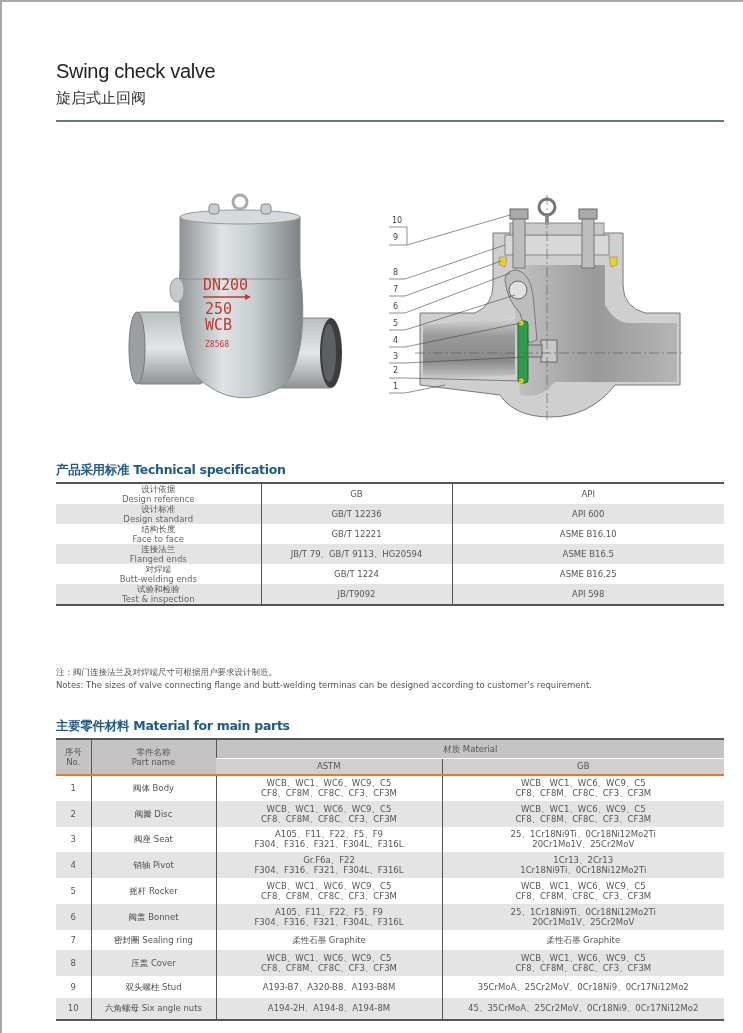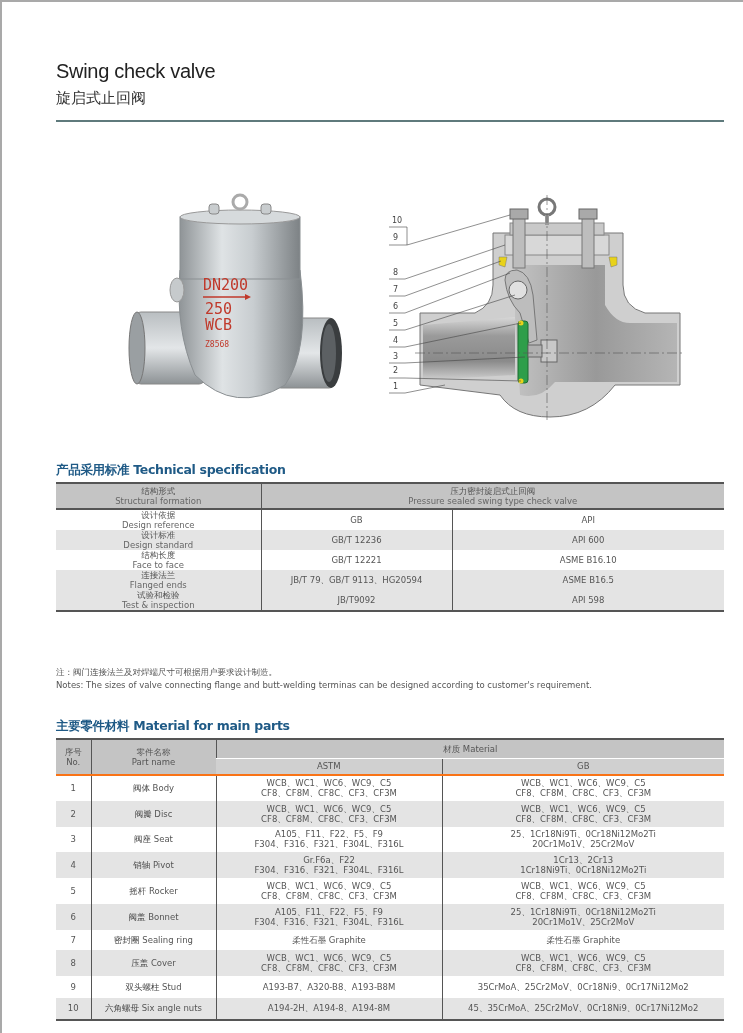--- a/index.html
+++ b/index.html
@@ -182,30 +182,20 @@
   <span class="cn">产品采用标准</span> <span>Technical specification</span>
 </div>
 
 <table class="spec">
   <colgroup>
       <col style="width:205px">
       <col style="width:191px">
       <col style="width:272px">
     </colgroup>
   <tbody>
-      <tr class="hdr">
-    <td>
-          <span class="cn">结构形式</span>
-          <span class="en">Structural formation</span>
-        </td>
-    <td colspan="2">
-          <span class="cn">压力密封旋启式止回阀</span>
-          <span class="en">Pressure sealed swing type check valve</span>
-        </td>
-  </tr>
   <tr>
     <td>
           <span class="cn">设计依据</span>
           <span class="en">Design reference</span>
         </td>
     <td>GB</td>
         <td>API</td>
   </tr>
   <tr class="alt">
     <td>
@@ -223,20 +213,28 @@
     <td>GB/T 12221</td>
         <td>ASME B16.10</td>
   </tr>
   <tr class="alt">
     <td>
           <span class="cn">连接法兰</span>
           <span class="en">Flanged ends</span>
         </td>
     <td>JB/T 79、GB/T 9113、HG20594</td>
         <td>ASME B16.5</td>
+  </tr>
+  <tr>
+    <td>
+          <span class="cn">对焊端</span>
+          <span class="en">Butt-welding ends</span>
+        </td>
+    <td>GB/T 1224</td>
+        <td>ASME B16.25</td>
   </tr>
   <tr class="alt">
     <td>
           <span class="cn">试验和检验</span>
           <span class="en">Test &amp; inspection</span>
         </td>
     <td>JB/T9092</td>
         <td>API 598</td>
   </tr>
 </tbody>

